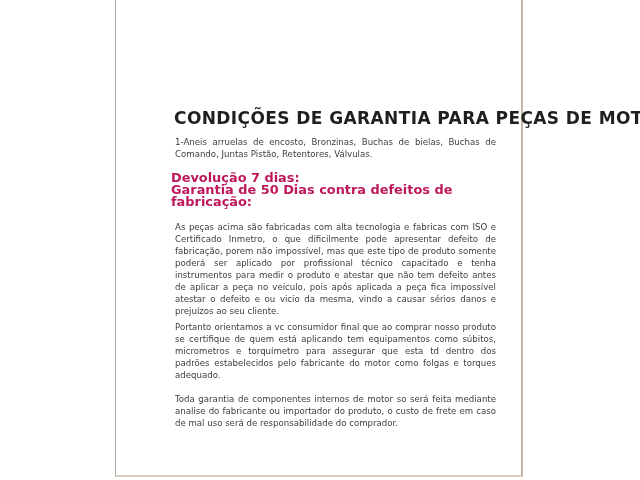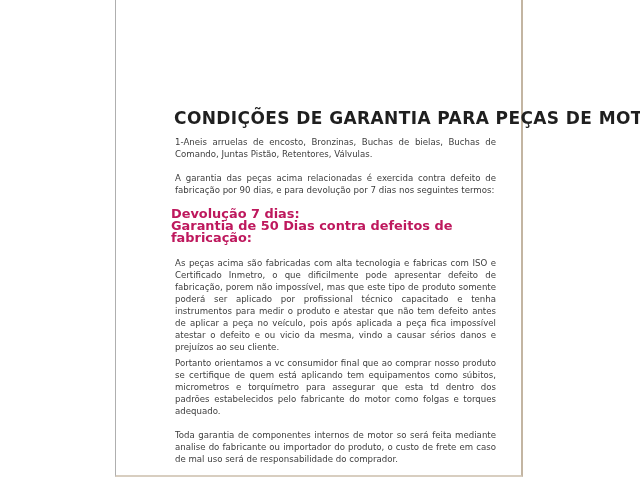--- a/index.html
+++ b/index.html
@@ -60,21 +60,20 @@
 </head>
 <body>
 
 <div class="document-page">
   <div class="document-content">
 
     <h1 class="doc-title">CONDIÇÕES DE GARANTIA PARA PEÇAS DE MOTORES</h1>
 
     <p class="doc-p mb">1-Aneis arruelas de encosto, Bronzinas, Buchas de bielas, Buchas de Comando, Juntas Pistão, Retentores, Válvulas.</p>
 
-    <p class="doc-p mb">A garantia das peças acima relacionadas é exercida contra defeito de fabricação por 90 dias, e para devolução por 7 dias nos seguintes termos:</p>
 
     <h2 class="doc-heading">Devolução 7 dias:</h2>
 
 
     <h2 class="doc-heading mb2">Garantia de 50 Dias contra defeitos de fabricação:</h2>
 
     <p class="doc-p">As peças acima são fabricadas com alta tecnologia e fabricas com ISO e Certificado Inmetro, o que dificilmente pode apresentar defeito de fabricação, porem não impossível, mas que este tipo de produto somente poderá ser aplicado por profissional técnico capacitado e tenha instrumentos para medir o produto e atestar que não tem defeito antes de aplicar a peça no veículo, pois após aplicada a peça fica impossível atestar o defeito e ou  vicio da mesma, vindo a causar sérios danos e prejuízos ao seu cliente.</p>
 
     <p class="doc-p mb">Portanto orientamos a vc consumidor final que ao comprar nosso produto se certifique de quem está aplicando tem equipamentos como súbitos, micrometros e torquímetro para assegurar que esta td dentro dos padrões estabelecidos pelo fabricante do motor como folgas e torques adequado.</p>
 

